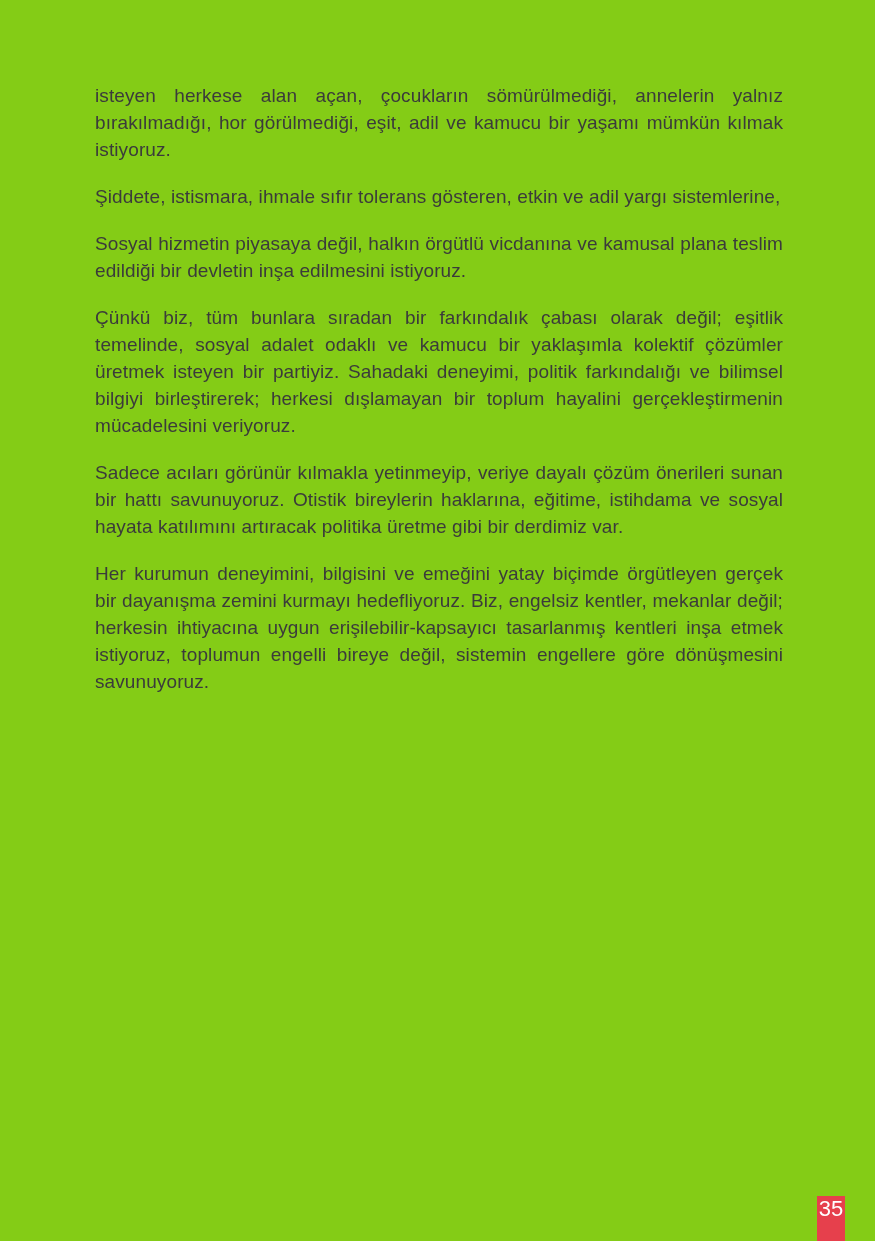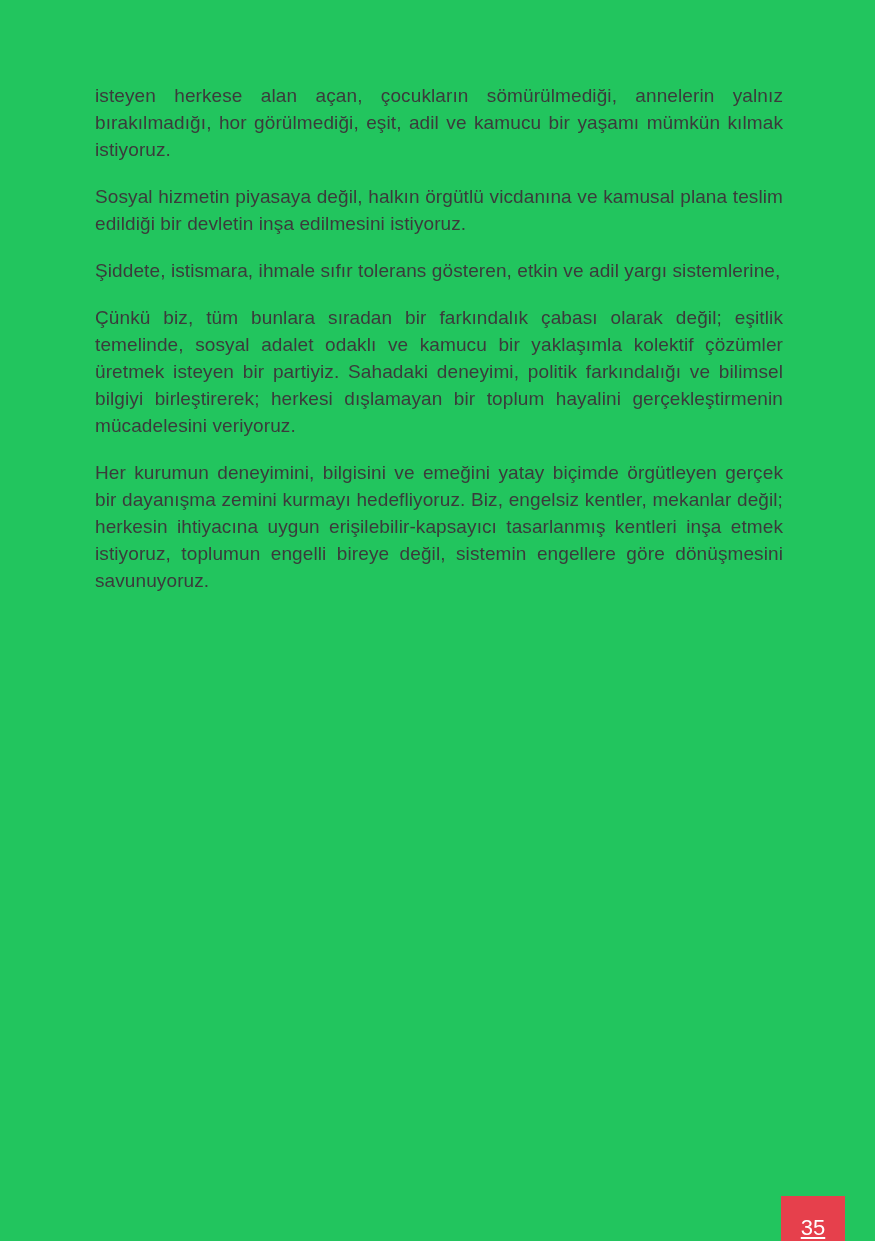--- a/index.html
+++ b/index.html
@@ -5,21 +5,21 @@
     * { box-sizing: border-box; }
     html, body {
       margin: 0;
       padding: 0;
       background: #ffffff;
     }
     .page {
       position: relative;
       width: 875px;
       height: 1241px;
-      background: #22c55e;
+      background: #84cc16;
       font-family: "Liberation Sans", sans-serif;
       overflow: hidden;
     }
     .content {
       position: absolute;
       left: 95px;
       top: 82px;
       width: 688px;
       color: #3b3b3b;
       font-size: 19px;
@@ -27,40 +27,40 @@
       text-align: justify;
       letter-spacing: 0.1px;
     }
     .content p {
       margin: 0 0 20px 0;
     }
     .page-number-badge {
       position: absolute;
       right: 30px;
       bottom: 0;
-      width: 64px;
+      width: 28px;
       height: 45px;
       background: #e6404c;
       color: #ffffff;
       display: flex;
-      align-items: flex-end;
+      align-items: flex-start;
       justify-content: center;
       font-size: 22px;
       font-weight: 400;
-      text-decoration: underline;
     }
   </style>
 </head>
 <body>
 
 <div class="page">
   <div class="content">
     <p>isteyen herkese alan açan, çocukların sömürülmediği, annelerin yalnız bırakılmadığı, hor görülmediği, eşit, adil ve kamucu bir yaşamı mümkün kılmak istiyoruz.</p>
+    <p>Şiddete, istismara, ihmale sıfır tolerans gösteren, etkin ve adil yargı sistemlerine,</p>
     <p>Sosyal hizmetin piyasaya değil, halkın örgütlü vicdanına ve kamusal plana teslim edildiği bir devletin inşa edilmesini istiyoruz.</p>
-    <p>Şiddete, istismara, ihmale sıfır tolerans gösteren, etkin ve adil yargı sistemlerine,</p>
     <p>Çünkü biz, tüm bunlara sıradan bir farkındalık çabası olarak değil; eşitlik temelinde, sosyal adalet odaklı ve kamucu bir yaklaşımla kolektif çözümler üretmek isteyen bir partiyiz. Sahadaki deneyimi, politik farkındalığı ve bilimsel bilgiyi birleştirerek; herkesi dışlamayan bir toplum hayalini gerçekleştirmenin mücadelesini veriyoruz.</p>
+    <p>Sadece acıları görünür kılmakla yetinmeyip, veriye dayalı çözüm önerileri sunan bir hattı savunuyoruz. Otistik bireylerin haklarına, eğitime, istihdama ve sosyal hayata katılımını artıracak politika üretme gibi bir derdimiz var.</p>
     <p>Her kurumun deneyimini, bilgisini ve emeğini yatay biçimde örgütleyen gerçek bir dayanışma zemini kurmayı hedefliyoruz. Biz, engelsiz kentler, mekanlar değil; herkesin ihtiyacına uygun erişilebilir-kapsayıcı tasarlanmış kentleri inşa etmek istiyoruz, toplumun engelli bireye değil, sistemin engellere göre dönüşmesini savunuyoruz.</p>
   </div>
 
   <div class="page-number-badge">
     <span>35</span>
   </div>
 </div>
 
 </body></html>

